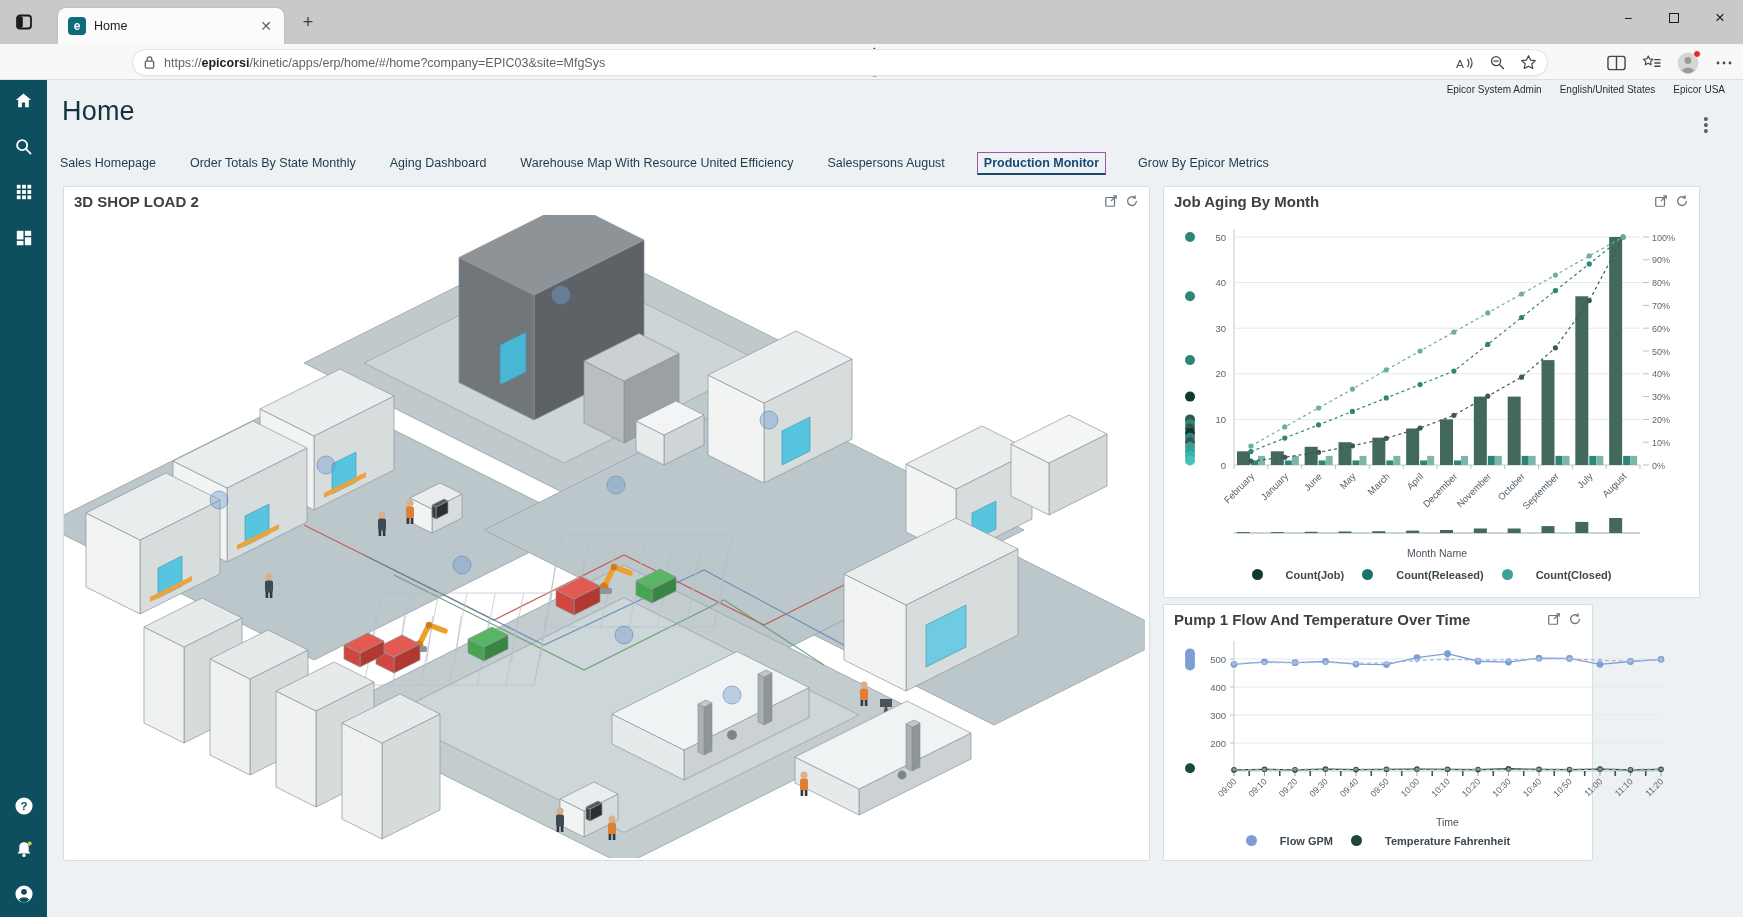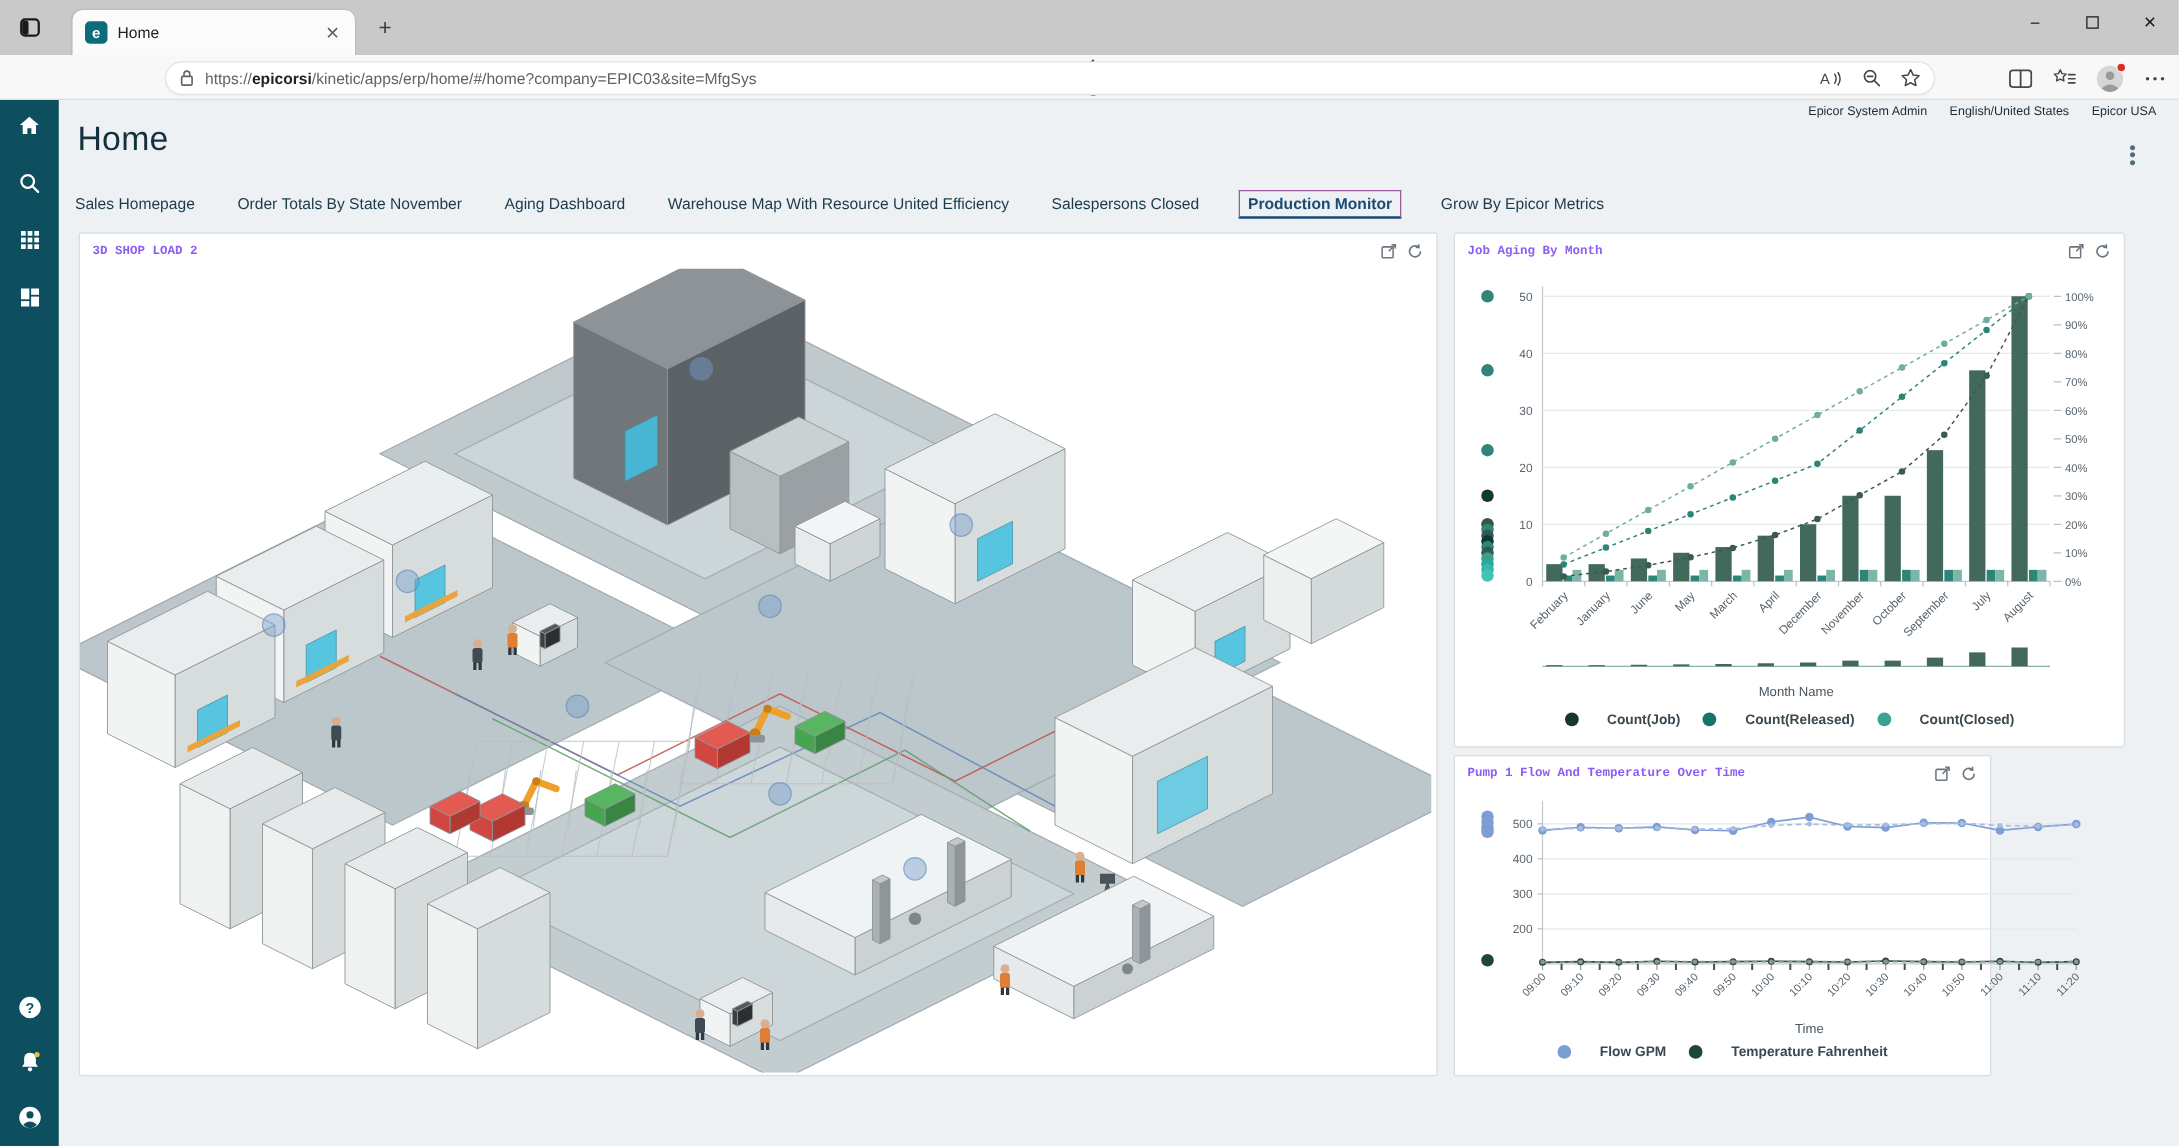--- a/index.html
+++ b/index.html
@@ -36,21 +36,21 @@
   .userbar { position:absolute; right:18px; top:4px; display:flex; gap:18px; font-size:10px; color:#1f2a33; }
   .page-title { position:absolute; left:62px; top:16px; font-size:27px; font-weight:500; color:#16313e; letter-spacing:.2px; }
   .kebab { position:absolute; right:30px; top:36px; color:#4f6b78; font-size:15px; letter-spacing:0; line-height:6px; text-align:center; width:14px; }
 
   .view-tabs { position:absolute; left:58px; top:72px; display:flex; gap:30px; }
   .view-tab { font-size:12.5px; color:#1c3a4a; padding:4px 2px; white-space:nowrap; }
   .view-tab.active { color:#174a74; font-weight:bold; border:1px solid #9b5ba0; border-bottom:2px solid #174a74; padding:3px 6px; }
 
   .panel { position:absolute; background:#ffffff; border:1px solid #d7dde1; border-radius:2px; }
   .panel-head { height:28px; display:flex; align-items:center; padding:0 10px; }
-  .panel-title { font-size:10px; font-weight:bold; color:#8b5cf6; flex:1;font-family:Liberation Mono, monospace; }
+  .panel-title { font-size:15px; font-weight:bold; color:#404040; flex:1; }
   .panel-title.caps { font-weight:bold; }
   .panel-icons { display:flex; gap:7px; align-items:center; }
 
   #panel-shop { left:63px; top:106px; width:1087px; height:675px; }
   #panel-job  { left:1163px; top:106px; width:537px; height:412px; }
   #panel-pump { left:1163px; top:524px; width:430px; height:257px; }
 
   .legend-row { display:flex; justify-content:center; gap:18px; align-items:center; margin-top:0px; }
   .legend-item { display:flex; gap:23px; font-size:11px; font-weight:bold; color:#3c4850; }
   .legend-dot { width:11px; height:11px; border-radius:50%; }
@@ -212,24 +212,24 @@
       <span>Epicor System Admin</span>
       <span>English/United States</span>
       <span>Epicor USA</span>
     </div>
 
     <div class="page-title">Home</div>
     <div class="kebab">•<br>•<br>•</div>
 
     <div class="view-tabs">
       <span class="view-tab">Sales Homepage</span>
-      <span class="view-tab">Order Totals By State November</span>
+      <span class="view-tab">Order Totals By State Monthly</span>
       <span class="view-tab">Aging Dashboard</span>
       <span class="view-tab">Warehouse Map With Resource United Efficiency</span>
-      <span class="view-tab">Salespersons Closed</span>
+      <span class="view-tab">Salespersons August</span>
       <span class="view-tab active">Production Monitor</span>
       <span class="view-tab">Grow By Epicor Metrics</span>
     </div>
 
     <div class="panel" id="panel-shop">
       <div class="panel-head">
         <div class="panel-title caps">3D SHOP LOAD 2</div>
         <div class="panel-icons">
           <svg width="14" height="14" viewBox="0 0 16 16">
               <rect x="2" y="4" width="10" height="10" rx="1" fill="none" stroke="#6b7680" stroke-width="1.4"></rect>

